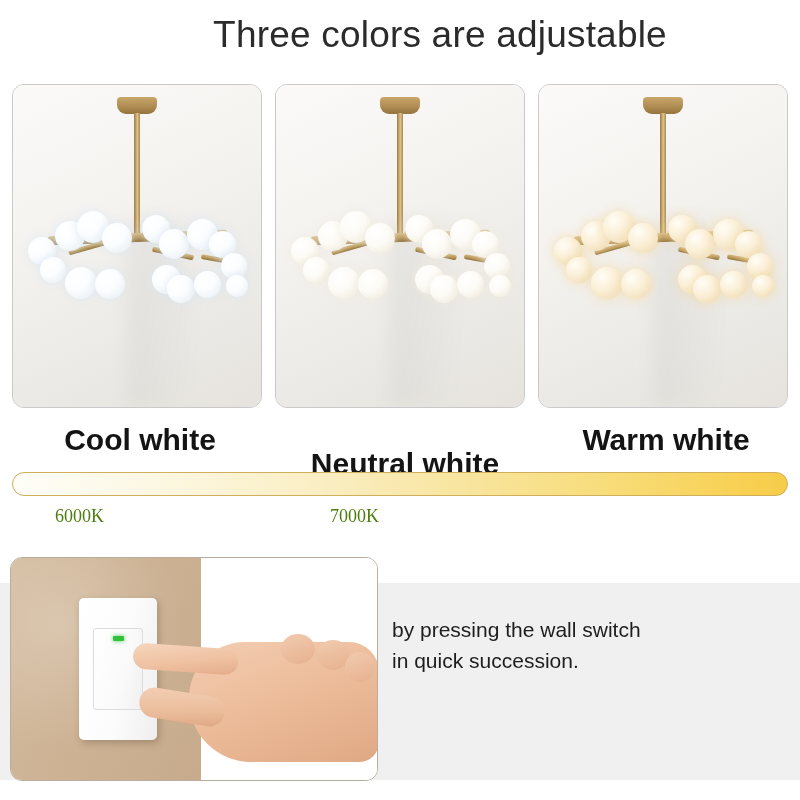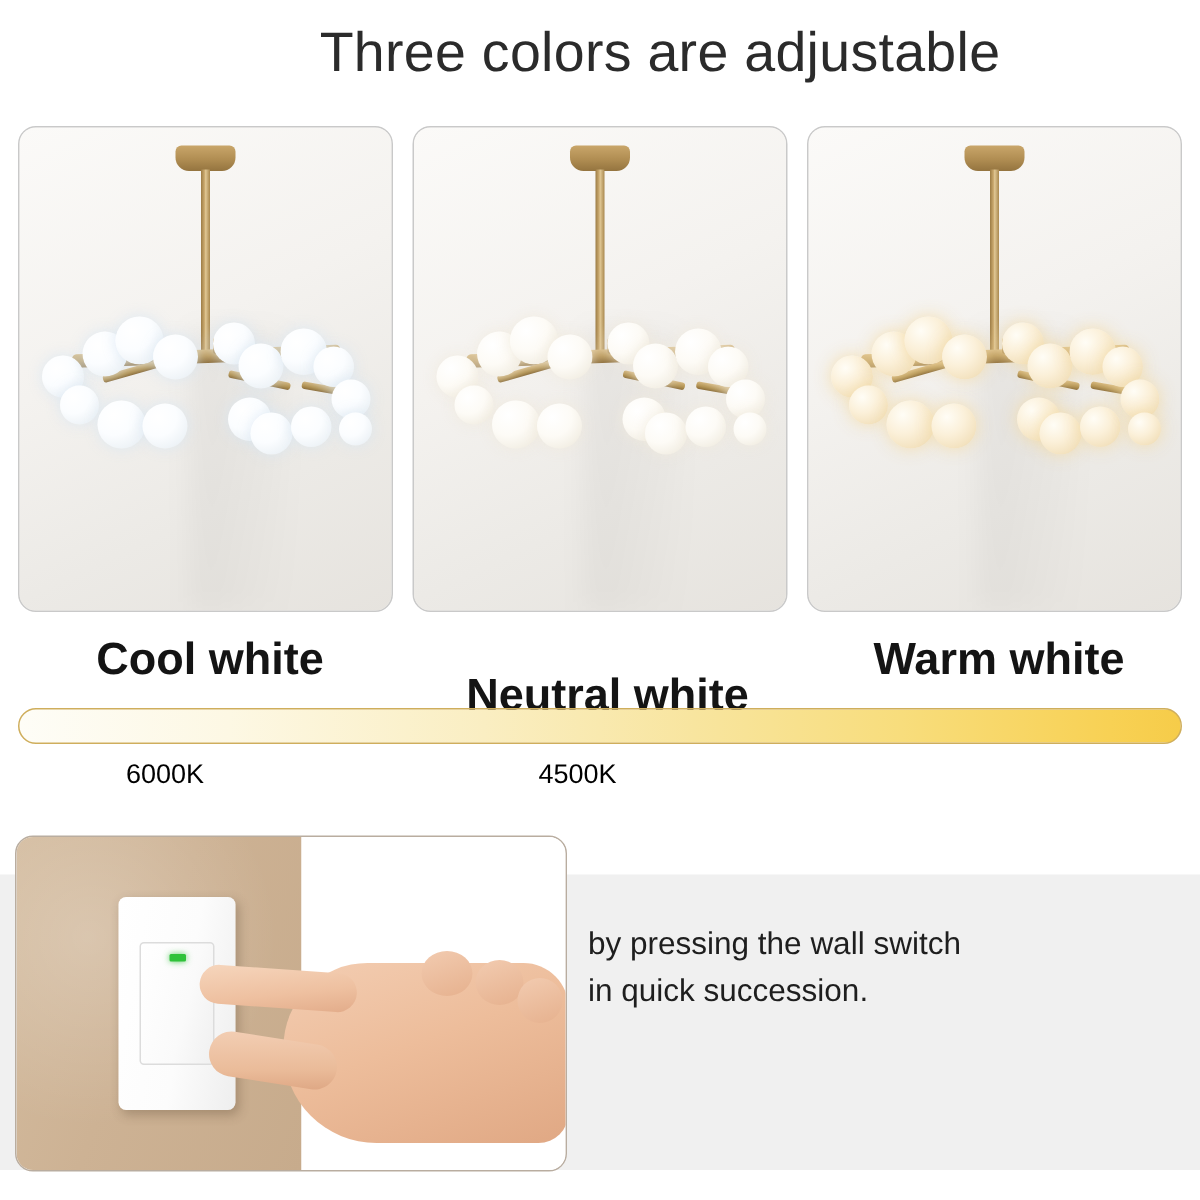--- a/index.html
+++ b/index.html
@@ -183,24 +183,25 @@
   .kelvin-ticks {
     position: absolute;
     top: 502px;
     left: 0;
     width: 800px;
     height: 28px;
   }
   .kelvin-tick {
     position: absolute;
     font-size: 18px;
-    color: #000000;
+    color: #4d7c0f;
     line-height: 28px;
     white-space: nowrap;
-    text-align: center;
+    text-align: left;
+    font-family: Liberation Serif, serif;
   }
   .kelvin-tick.k0 { left: 55px;  width: 110px; }
   .kelvin-tick.k1 { left: 330px; width: 110px; }
   .kelvin-tick.k2 { left: 600px; width: 110px; }
 
   
   .bottom-band {
     position: absolute;
     left: 0;
     top: 583px;
@@ -431,21 +432,21 @@
 
 <div class="labels">
   <div class="color-label l0">Cool white</div>
   <div class="color-label l1">Neutral white</div>
   <div class="color-label l2">Warm white</div>
 </div>
 
 <div class="kelvin-bar"></div>
 <div class="kelvin-ticks">
   <div class="kelvin-tick k0">6000K</div>
-  <div class="kelvin-tick k1">4500K</div>
+  <div class="kelvin-tick k1">7000K</div>
 </div>
 
 <div class="bottom-band"></div>
 
 <div class="switch-card">
   <div class="switch-wall"></div>
   <div class="switch-white"></div>
   <div class="plate">
     <div class="paddle">
       <div class="led"></div>

